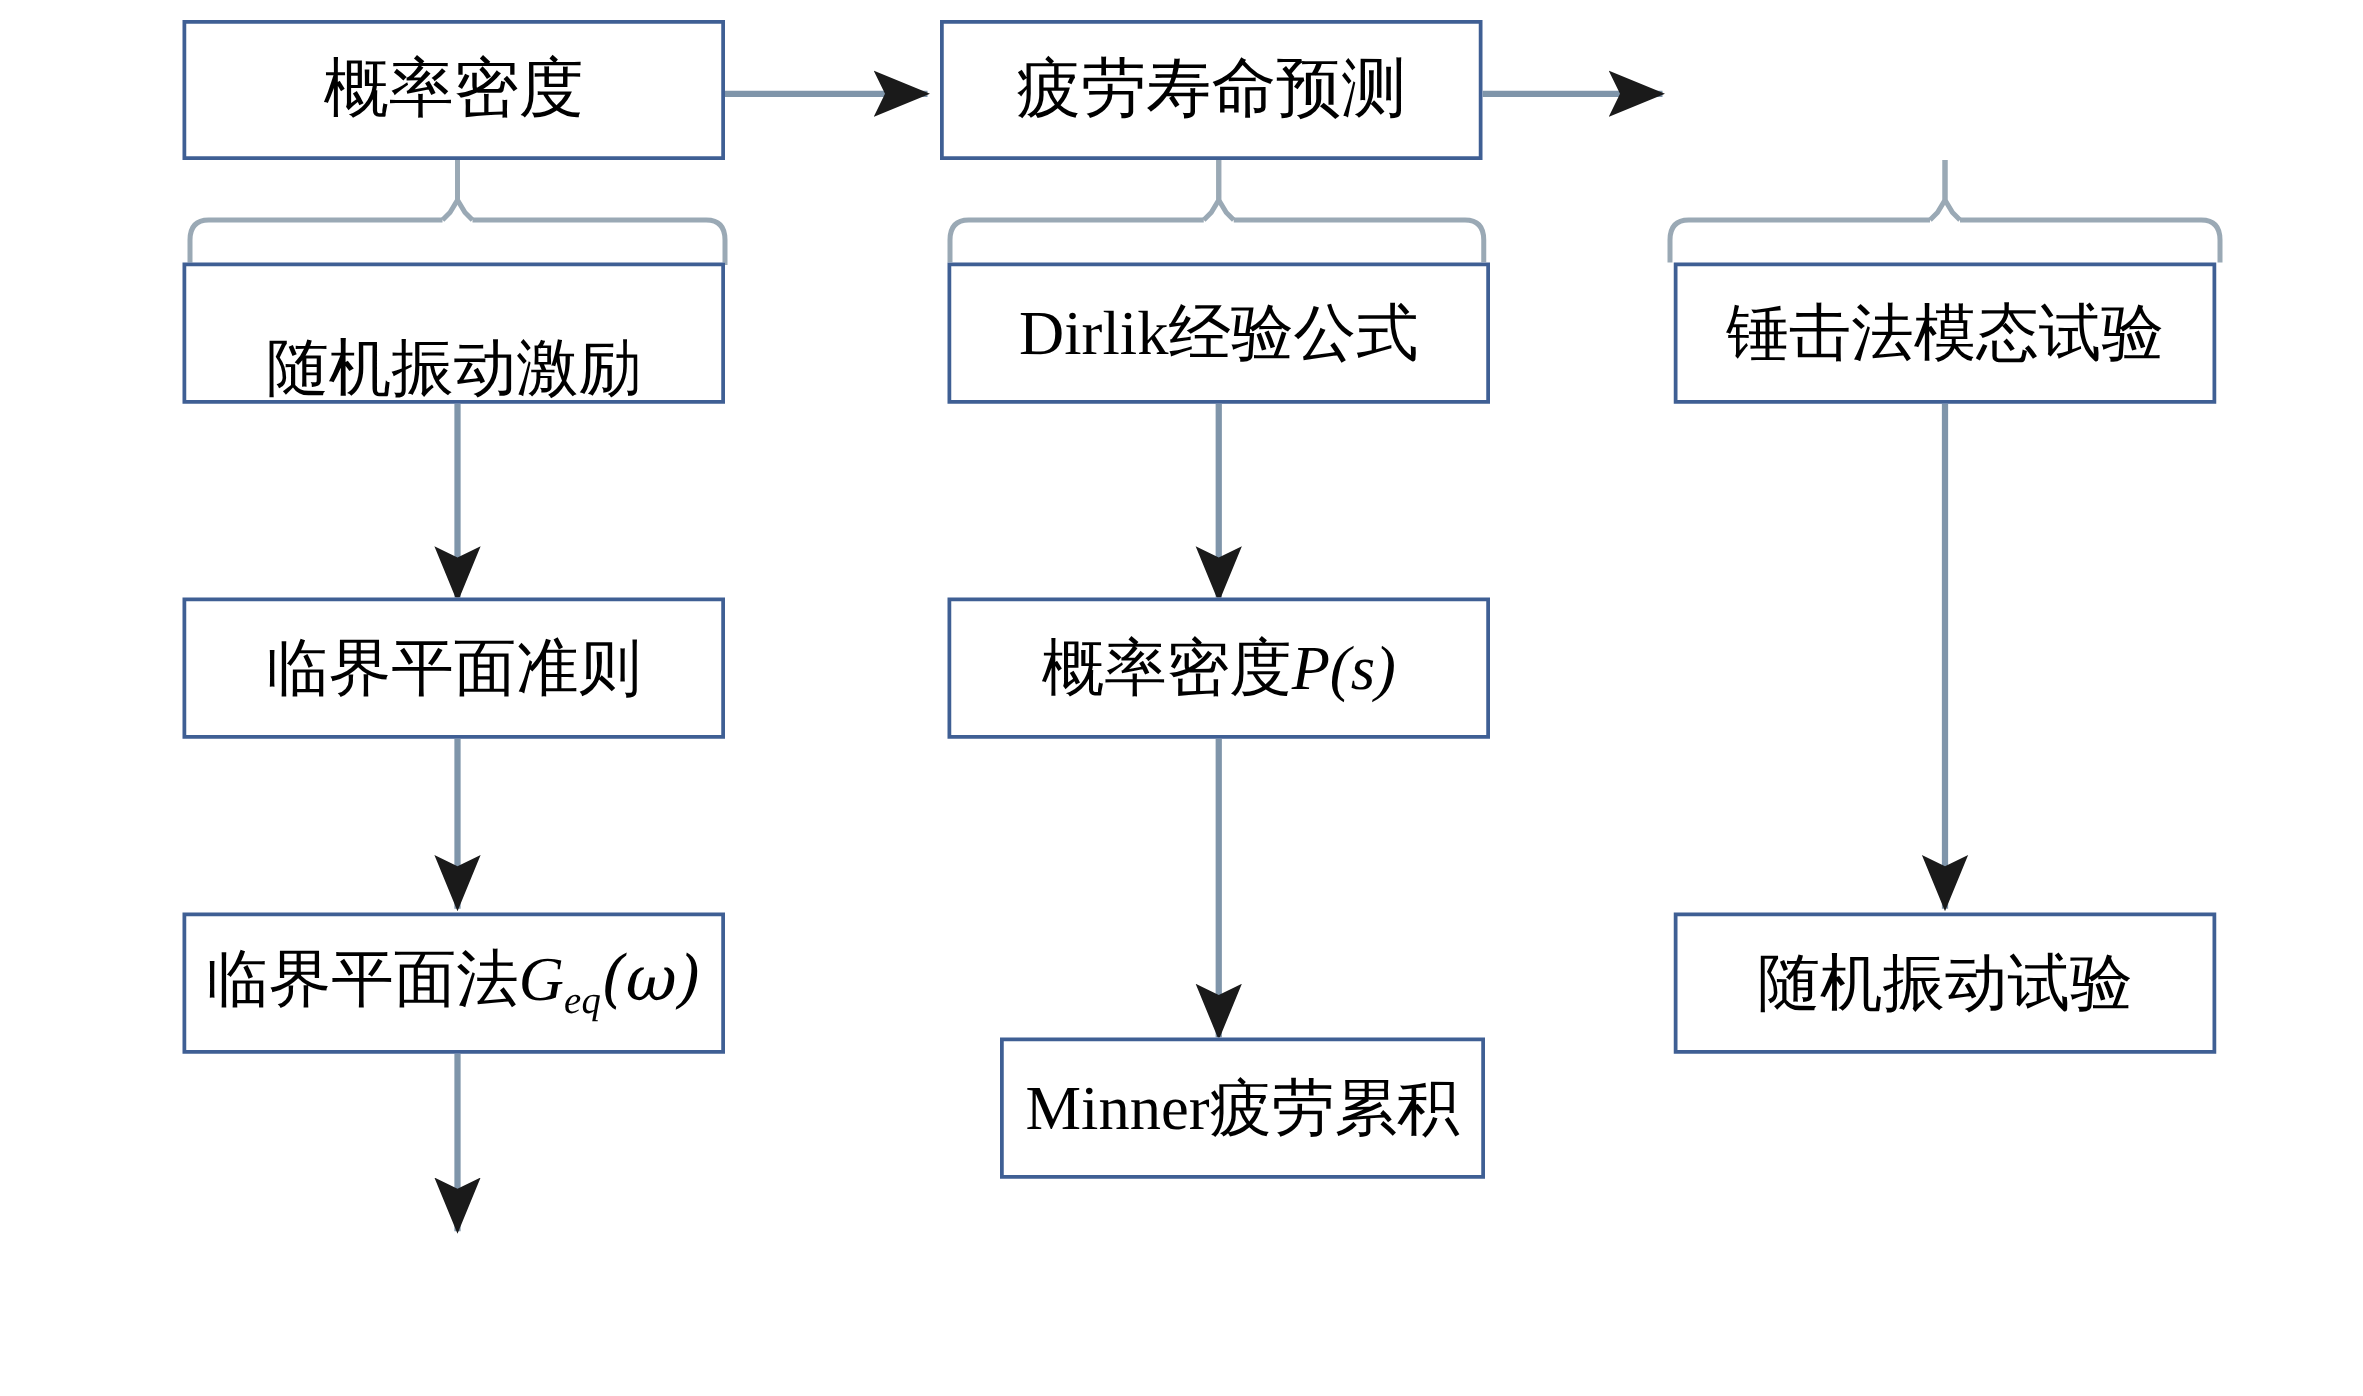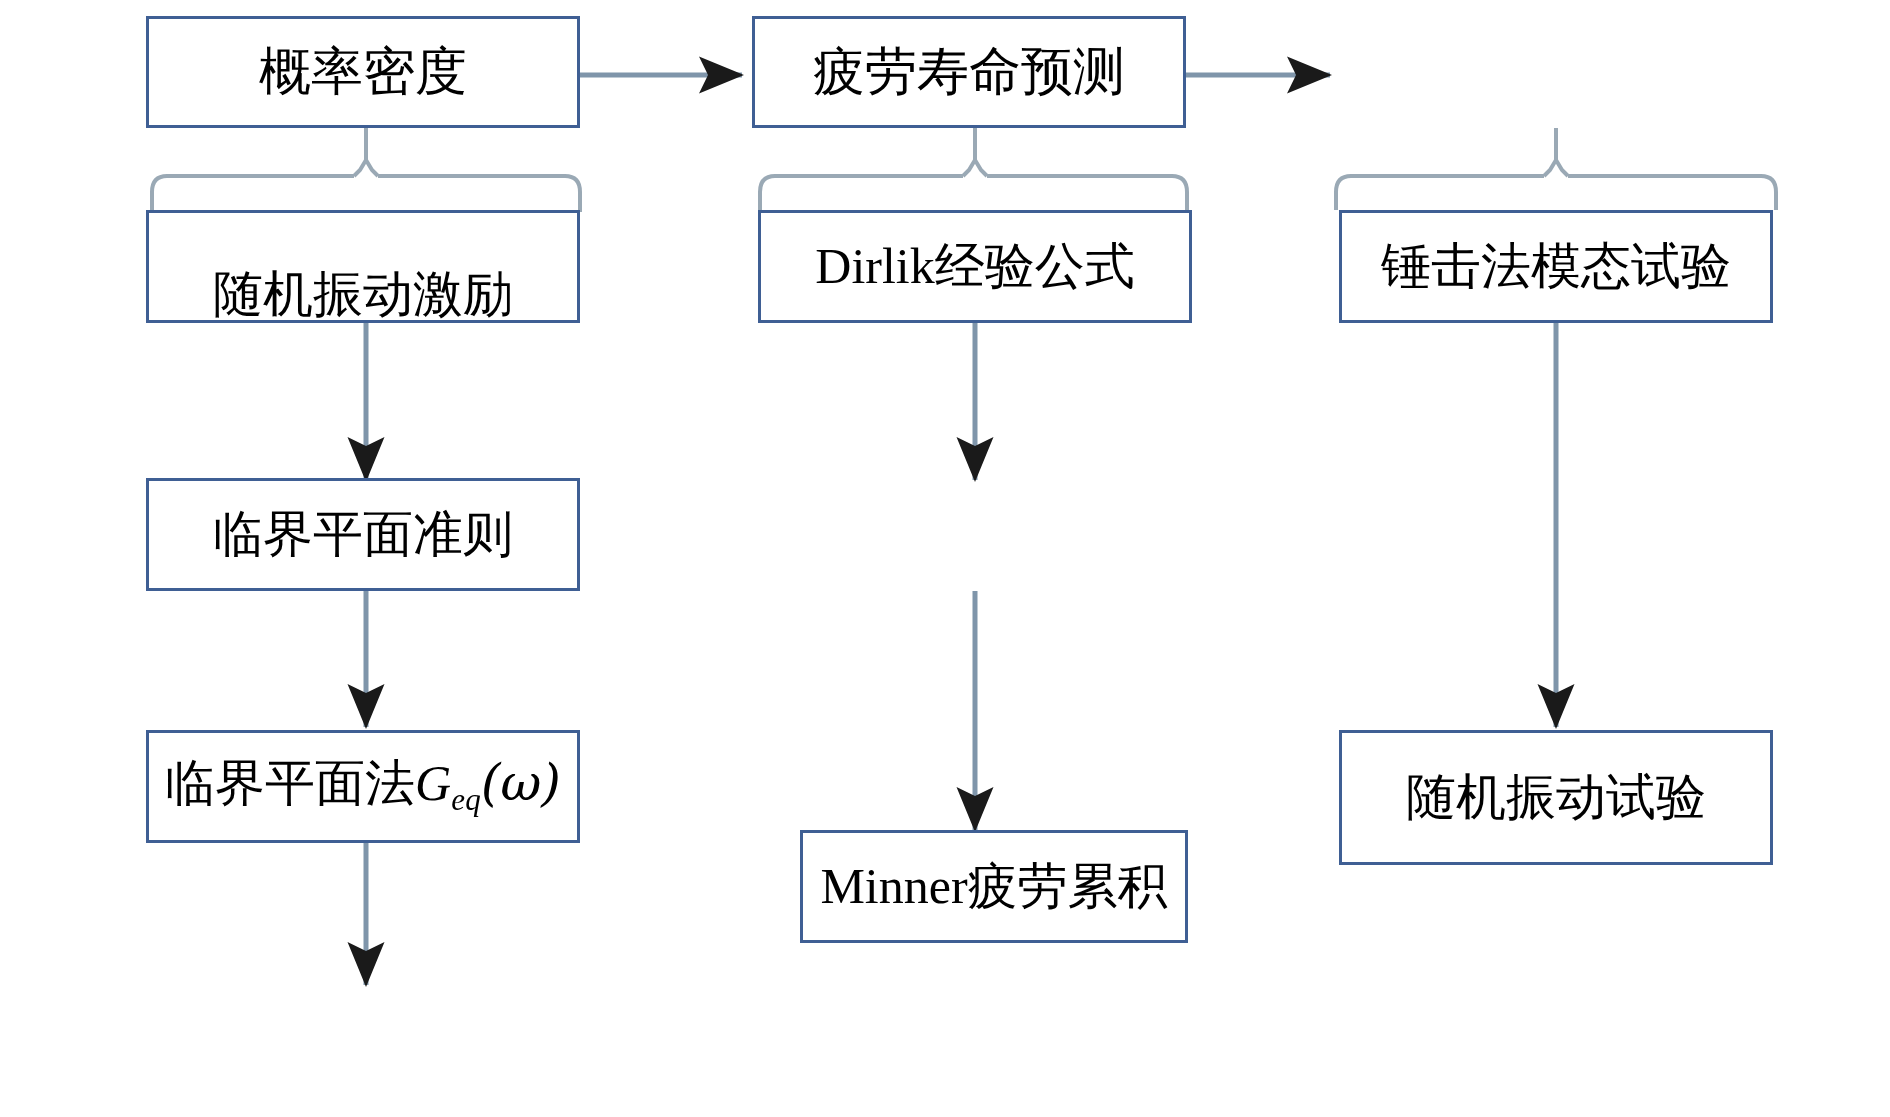--- a/index.html
+++ b/index.html
@@ -139,26 +139,29 @@
 
   <div class="node n-std" style="left:146px; top:730px; width:434px; height:113px;">
     <span class="lbl"><span>临界平面法</span><span class="mi">G</span><span class="sub">eq</span><span class="omega">(ω)</span></span>
   </div>
 
 
   <div class="node n-std" style="left:758px; top:210px; width:434px; height:113px;">
     <span class="lbl">Dirlik经验公式</span>
   </div>
 
+  <div class="node n-std" style="left:758px; top:478px; width:434px; height:113px;">
+    <span class="lbl"><span>概率密度</span><span class="mi">P</span><span class="mi">(</span><span class="mi">s</span><span class="mi">)</span></span>
+  </div>
 
   <div class="node n-std" style="left:800px; top:830px; width:388px; height:113px;">
     <span class="lbl">Minner疲劳累积</span>
   </div>
 
   <div class="node n-std" style="left:1339px; top:210px; width:434px; height:113px;">
     <span class="lbl">锤击法模态试验</span>
   </div>
 
-  <div class="node n-std" style="left:1339px; top:730px; width:434px; height:135px;">
+  <div class="node n-std" style="left:1339px; top:730px; width:434px; height:113px;">
     <span class="lbl">随机振动试验</span>
   </div>
 
 </div>
 
 </body></html>

